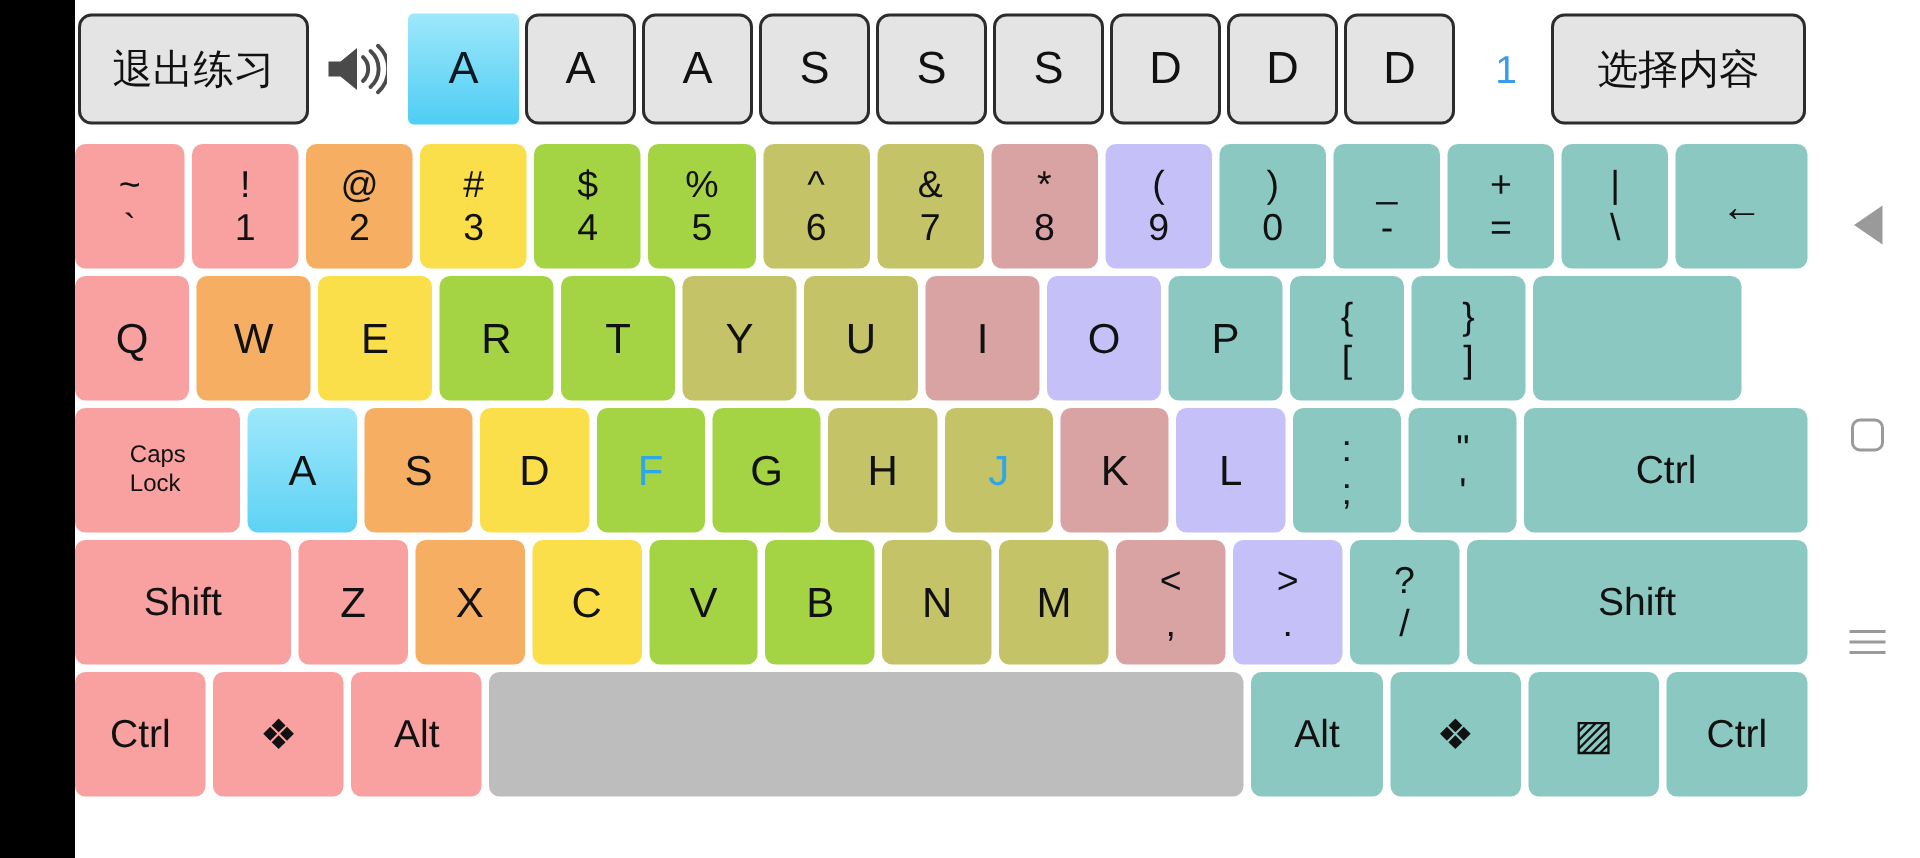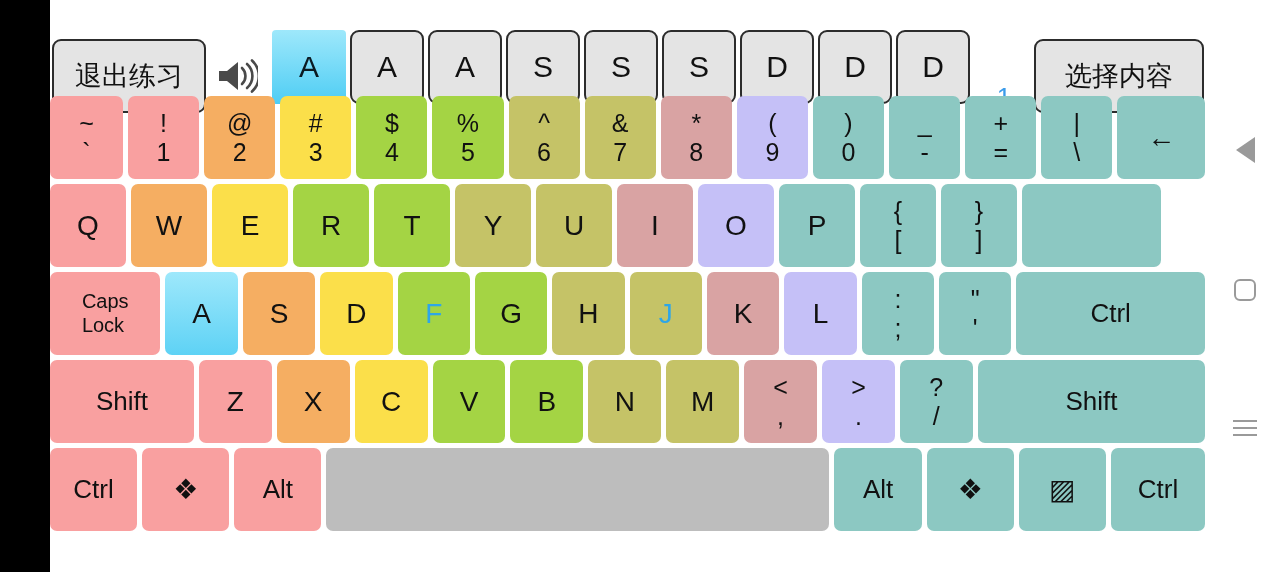--- a/index.html
+++ b/index.html
@@ -13,21 +13,21 @@
 
   
   .bezel-left {
     position: absolute; left: 0; top: 0; width: 50px; height: 572px;
     background: #000000;
   }
 
   
   .toolbar {
     position: absolute; left: 50px; top: 0; width: 1180px; height: 92px;
-    display: flex; align-items: flex-end; margin-top: 21px;
+    display: flex; align-items: center;
   }
   .btn-text {
     background: #e4e4e4;
     border: 2px solid #2c2c2c;
     border-radius: 9px;
     color: #111;
     font-size: 27px;
     height: 74px;
     display: flex; align-items: center; justify-content: center;
     padding: 0 18px;
@@ -247,21 +247,21 @@
           <span class="bot">[</span>
         </div>
         <div class="key" style="width: 76px; background: rgb(140, 200, 194);">
           <span class="top">}</span>
           <span class="bot">]</span>
         </div>
         <div class="key" style="width: 139px; background: rgb(140, 200, 194);"></div>
       </div>
       <div class="krow">
         <div class="key twoline" style="width: 116px; background: rgb(249, 160, 160);">
-          <span class="single" style="font-size: 20px;">Caps<br>Lock</span>
+          <span class="single" style="font-size: 16px;">Caps<br>Lock</span>
         </div>
         <div class="key active-key" style="width: 76px; background: rgb(249, 160, 160);">
           <span class="single">A</span>
         </div>
         <div class="key" style="width: 76px; background: rgb(245, 174, 98);">
           <span class="single">S</span>
         </div>
         <div class="key" style="width: 76px; background: rgb(251, 223, 74);">
           <span class="single">D</span>
         </div>

